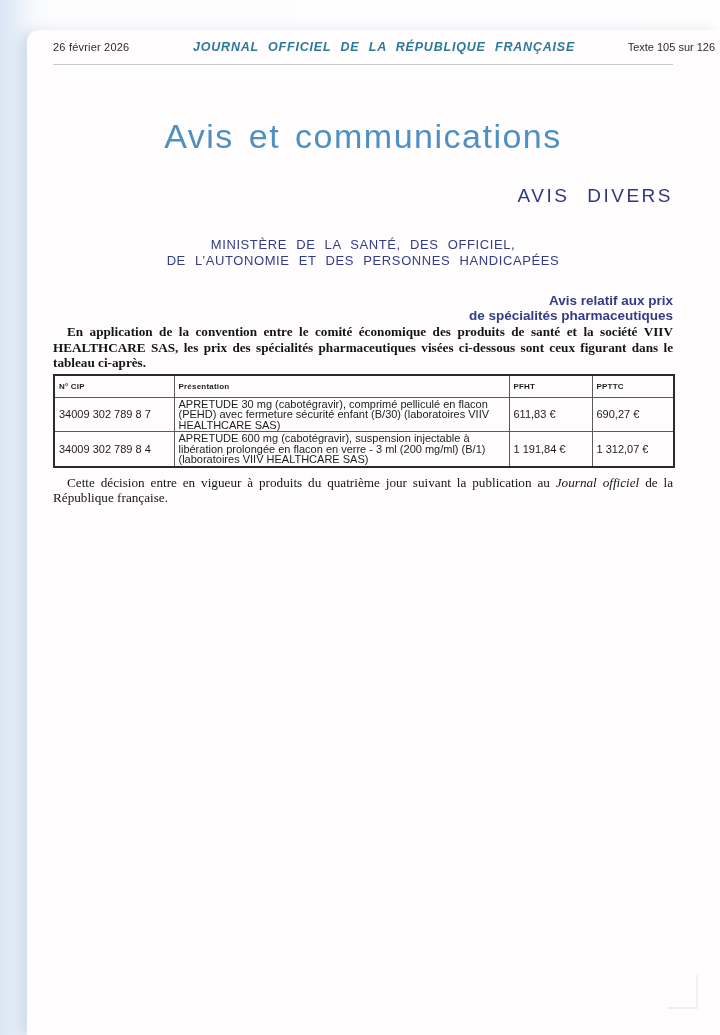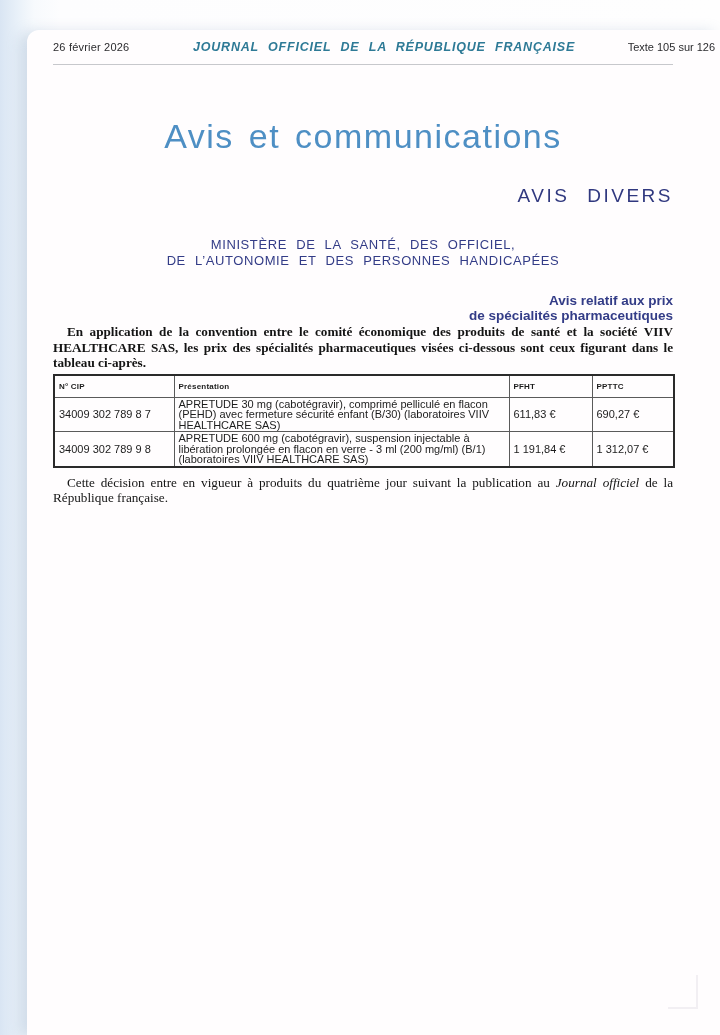--- a/index.html
+++ b/index.html
@@ -214,21 +214,21 @@
         </tr>
       </thead>
       <tbody>
         <tr>
           <td class="cip">34009 302 789 8 7</td>
           <td>APRETUDE 30 mg (cabotégravir), comprimé pelliculé en flacon (PEHD) avec fermeture sécurité enfant (B/30) (laboratoires VIIV HEALTHCARE SAS)</td>
           <td class="price">611,83 €</td>
           <td class="price">690,27 €</td>
         </tr>
         <tr>
-          <td class="cip">34009 302 789 9 8</td>
+          <td class="cip">34009 302 789 8 4</td>
           <td>APRETUDE 600 mg (cabotégravir), suspension injectable à libération prolongée en flacon en verre - 3 ml (200 mg/ml) (B/1) (laboratoires VIIV HEALTHCARE SAS)</td>
           <td class="price">1 191,84 €</td>
           <td class="price">1 312,07 €</td>
         </tr>
       </tbody>
     </table>
 
     <p class="para closing-para"><span>Cette décision entre en vigueur à produits du quatrième jour suivant la publication au </span><span class="ital">Journal officiel</span><span> de la République française.</span></p>
 
   </div>

